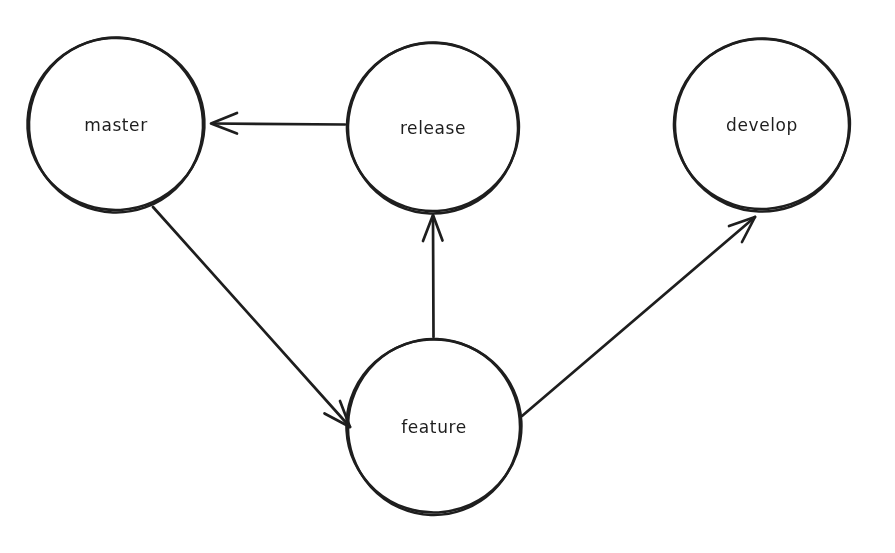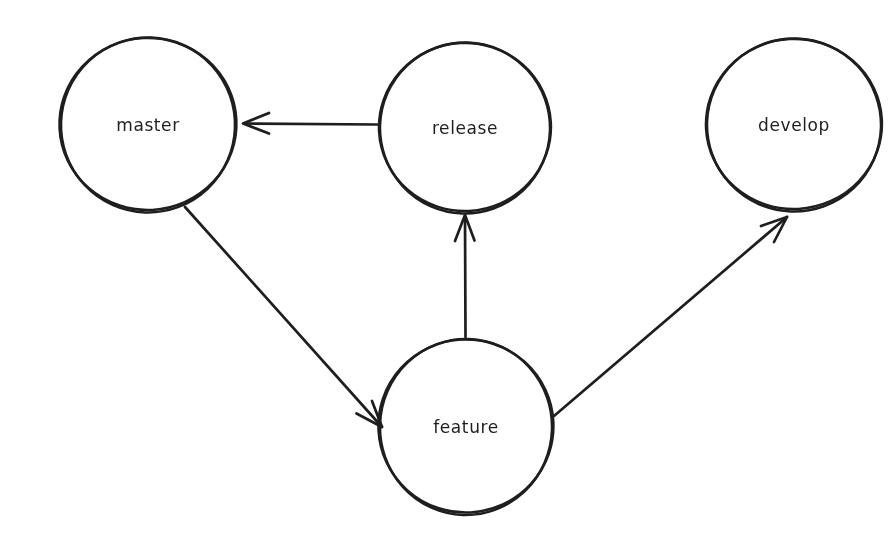--- a/index.html
+++ b/index.html
@@ -6,21 +6,20 @@
     margin: 0;
     padding: 0;
     width: 895px;
     height: 553px;
     background: #ffffff;
     overflow: hidden;
   }
   .canvas-wrap {
     width: 731px;
     height: 553px;
-    padding-left: 32px;
   }
   .node-label {
     font-family: "DejaVu Sans", sans-serif;
     font-size: 17px;
     letter-spacing: 0.6px;
     stroke: none;
   }
   .sketch-shape {
     fill: none;
   }

